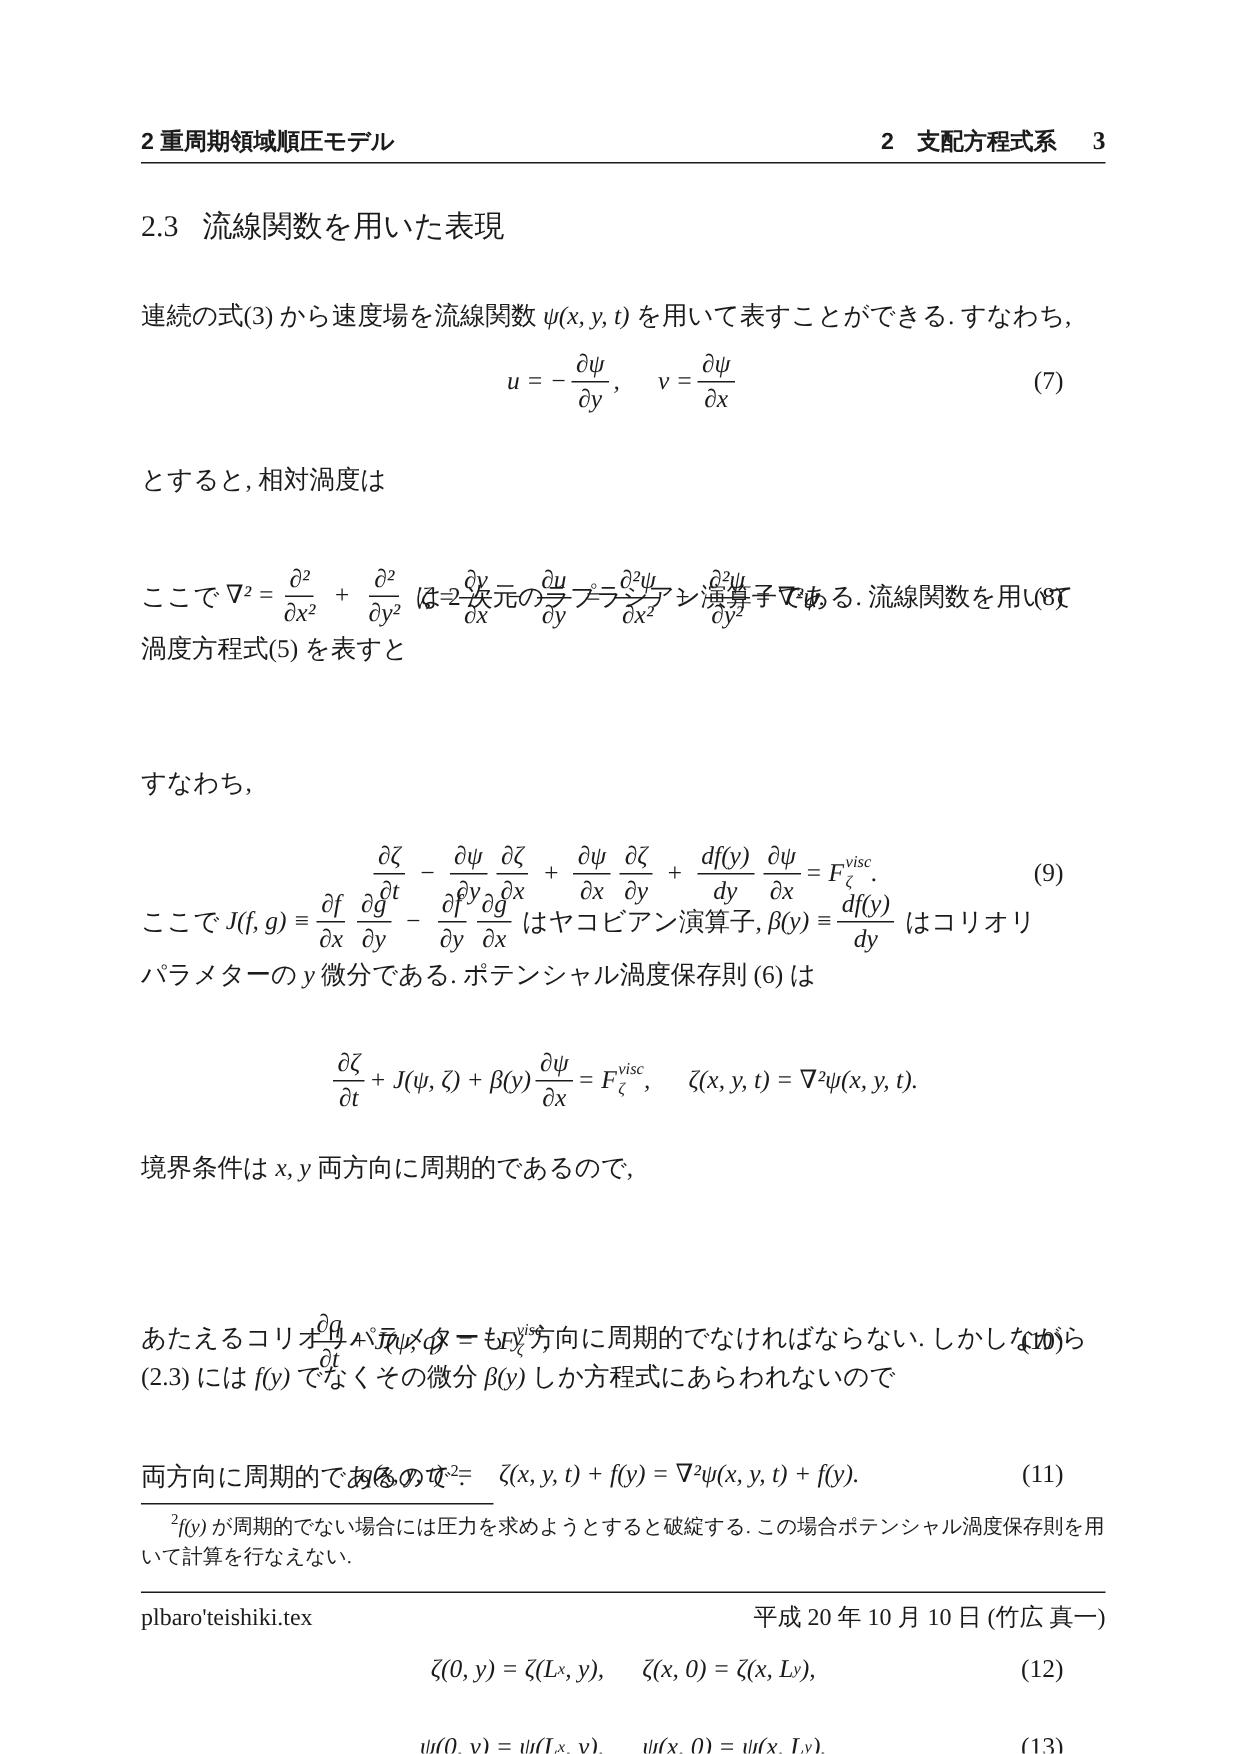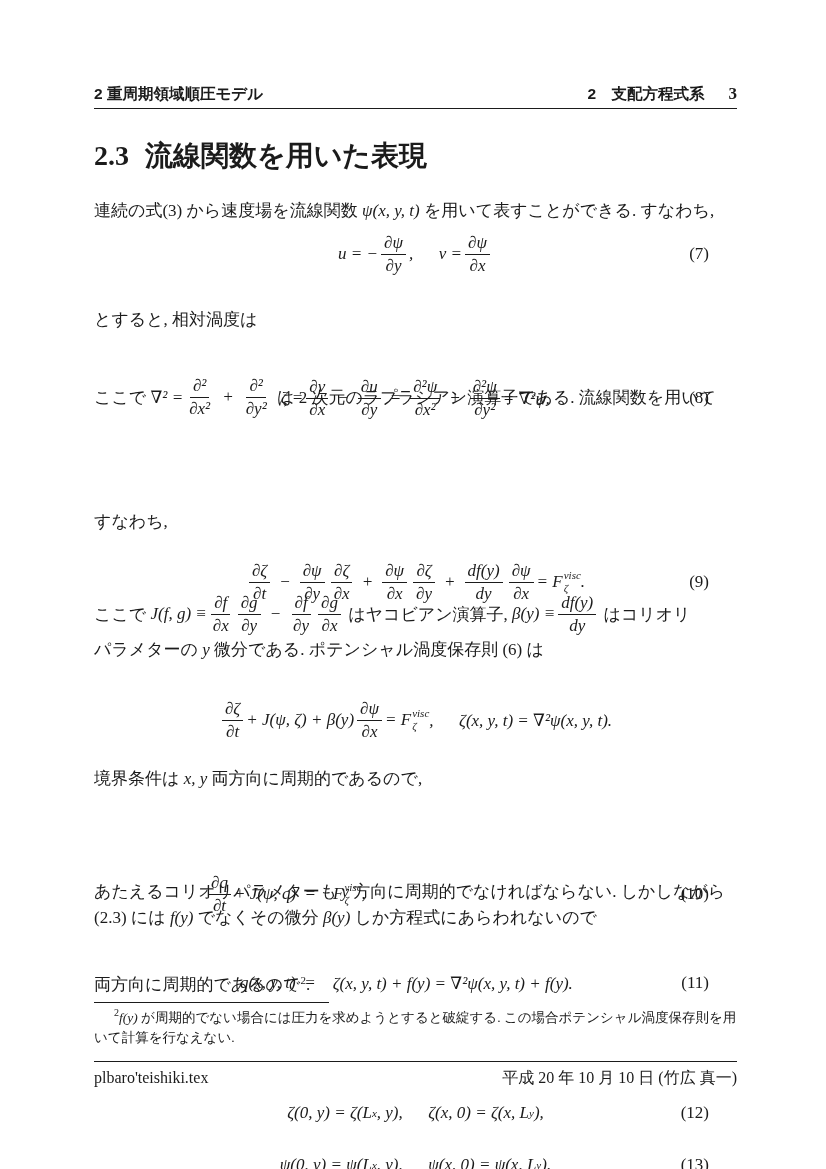--- a/index.html
+++ b/index.html
@@ -4,21 +4,21 @@
 <style>
   html,body{margin:0;padding:0;background:#ffffff;}
   body{width:826px;height:1169px;position:relative;color:#1b1b1b;
        font-family:"Liberation Serif","DejaVu Serif",serif;font-size:17px;}
   .abs{position:absolute;left:94px;width:643px;}
   .hdrrow{display:flex;justify-content:space-between;align-items:baseline;}
   .hdr{font-family:"Liberation Sans","DejaVu Sans",sans-serif;font-weight:bold;font-size:15.5px;}
   .hdr-right{display:flex;align-items:baseline;}
   .pageno{font-weight:bold;font-size:17px;margin-left:24px;}
   .rule{border-top:1.2px solid #1b1b1b;height:0;}
-  .heading{font-family:"Liberation Sans","DejaVu Sans",sans-serif;font-weight:bold;font-size:28px;}
+  .heading{font-family:"Liberation Sans","DejaVu Sans",sans-serif;font-weight:normal;font-size:20px;}
   .heading .secno{font-family:"Liberation Serif","DejaVu Serif",serif;margin-right:16px;}
   .para{line-height:26px;white-space:nowrap;}
   .m{font-style:italic;}
   .eq{display:flex;align-items:center;justify-content:center;position:relative;white-space:pre;}
   .eqleft{justify-content:flex-start;}
   .eqtag{position:absolute;right:28px;top:50%;transform:translateY(-50%);font-style:normal;}
   .fr{display:inline-flex;flex-direction:column;align-items:center;margin:0 3px;
       font-style:italic;text-align:center;vertical-align:middle;line-height:1.15;}
   .fr .n{border-bottom:1px solid #1b1b1b;padding:0 3px 1px;display:block;}
   .fr .d{padding:1px 3px 0;display:block;}
@@ -77,20 +77,23 @@
 </div>
 
 <div class="abs" style="top:376px">
   <div class="eq eqleft" style="justify-content:flex-start;white-space:pre">
     <span data-bind="p3.a">ここで </span>
     <span class="m" data-bind="p3.m1">∇² =</span>
     <span class="fr"><span class="n" data-bind="p3.f1.n">∂²</span><span class="d" data-bind="p3.f1.d">∂x²</span></span>
     <span class="op" data-bind="p3.op">+</span>
     <span class="fr"><span class="n" data-bind="p3.f2.n">∂²</span><span class="d" data-bind="p3.f2.d">∂y²</span></span>
     <span data-bind="p3.b"> は 2 次元のラプラシアン演算子である. 流線関数を用いて</span>
+  </div>
+  <div class="para" style="margin-top:2px">
+    <span data-bind="p3.line2">渦度方程式(5) を表すと</span>
   </div>
 </div>
 
 <div class="abs eq" style="top:452px;height:52px">
   <span class="fr"><span class="n" data-bind="eq9.f1.n">∂ζ</span><span class="d" data-bind="eq9.f1.d">∂t</span></span>
   <span class="op" data-bind="eq9.op1">−</span>
   <span class="fr"><span class="n" data-bind="eq9.f2.n">∂ψ</span><span class="d" data-bind="eq9.f2.d">∂y</span></span>
   <span class="fr"><span class="n" data-bind="eq9.f3.n">∂ζ</span><span class="d" data-bind="eq9.f3.d">∂x</span></span>
   <span class="op" data-bind="eq9.op2">+</span>
   <span class="fr"><span class="n" data-bind="eq9.f4.n">∂ψ</span><span class="d" data-bind="eq9.f4.d">∂x</span></span>

